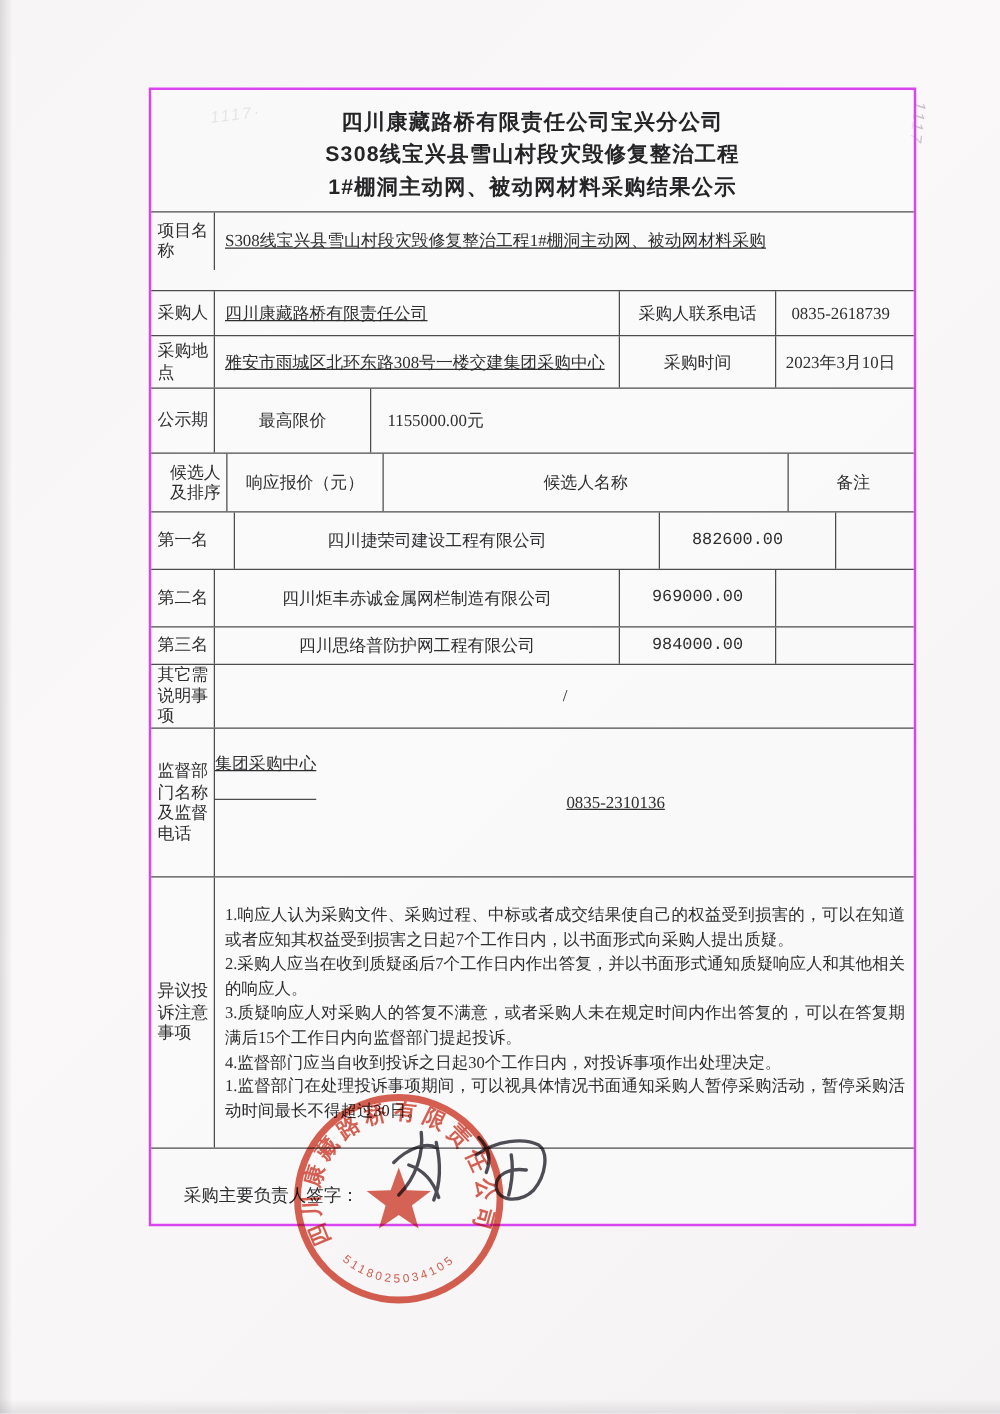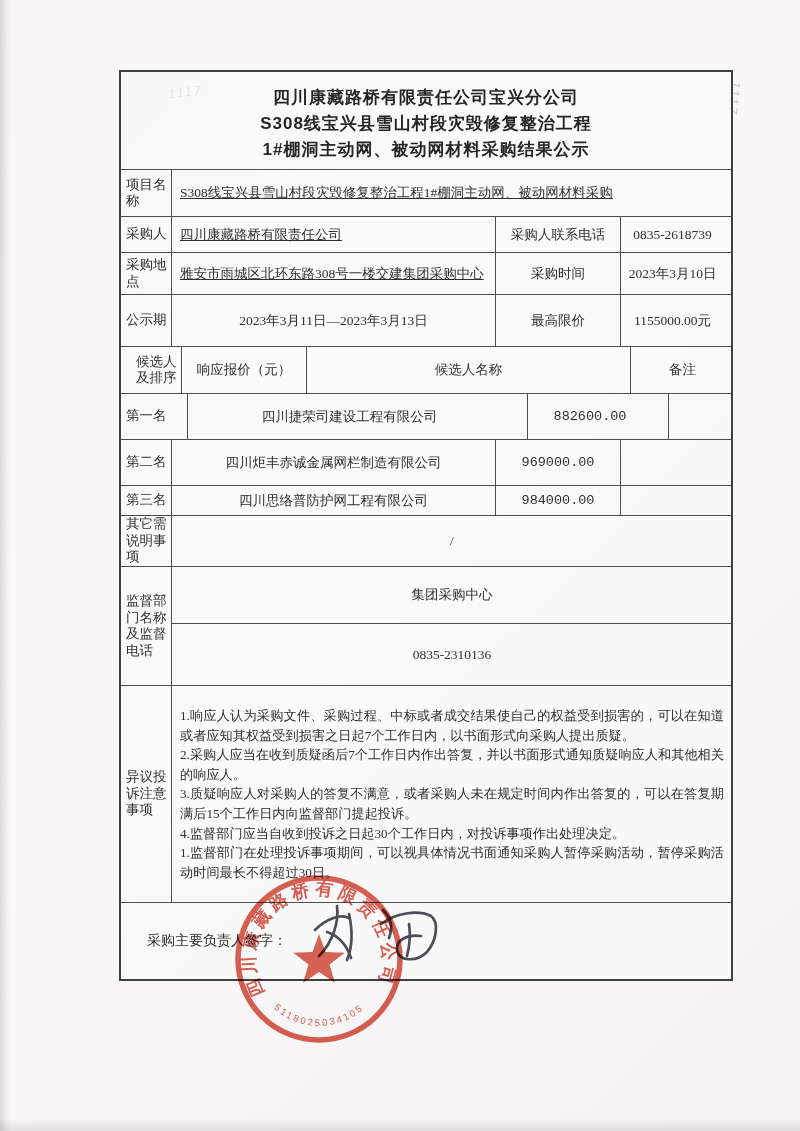--- a/index.html
+++ b/index.html
@@ -29,21 +29,21 @@
     position:absolute; color:#b6aeb6; opacity:.75;
     font-size:13px; letter-spacing:2px; font-style:italic;
     font-family:"Liberation Sans","DejaVu Sans",sans-serif;
   }
   .pencil-left { left:168px; top:84px; transform:rotate(-7deg); }
   .pencil-right { left:744px; top:82px; transform:rotate(97deg); transform-origin:left top; }
 
   
   .doc {
     position:absolute; left:119px; top:70px; width:614px; height:911px;
-    border:2px solid #404040;
+    border:2px solid #d946ef;
     background:rgba(252,251,252,.6);
   }
   .title-block {
     height:97px; padding-top:13px; text-align:center;
     font-family:"Liberation Sans","DejaVu Sans",sans-serif;
     font-weight:bold; font-size:17px; line-height:26px; letter-spacing:1px;
     color:#252527;
   }
   .trow { display:flex; border-top:1.6px solid #4c4c4e; }
   .cell { flex:none; display:flex; align-items:center; overflow:hidden; }
@@ -51,33 +51,33 @@
   .c-label { width:50px; padding:2px 2px 2px 5px; font-size:13.5px; line-height:16.5px; word-break:break-all; }
   .c-main  { width:324px; }
   .c-sub   { width:125px; justify-content:center; text-align:center;font-family:Liberation Mono, monospace; }
   .c-last  { width:104px; justify-content:center; text-align:center; }
   .c-merge { width:561px; }
   .left-pad { padding-left:8px;text-decoration:underline; }
   .centered { justify-content:center; text-align:center; }
   .trow, .cell { font-size:13.5px; }
 
   .r-project   { height:47px; }
-  .r-purchaser { height:36px; }
+  .r-purchaser { height:36px;margin-top:16px; }
   .r-location  { height:42px; }
   .r-publicity { height:52px; }
   .r-cand-hdr  { height:47px;padding-left:10px; }
   .r-cand-1    { height:46px;gap:16px; }
   .r-cand-2    { height:46px; }
   .r-cand-3    { height:30px; }
   .r-other     { height:51px; }
   .r-superv    { height:119px; }
   .r-object    { height:217px; }
   .r-sign      { height:77px; }
 
-  .superv-stack { flex-direction:column; align-items:stretch; padding:0; }
+  .superv-stack { flex-direction:row; align-items:stretch; padding:0;text-decoration:underline; }
   .superv-top, .superv-bot { display:flex; align-items:center; justify-content:center; text-align:center; }
   .superv-top { height:57px; border-bottom:1.6px solid #4c4c4e; }
   .superv-bot { flex:1; }
 
   .object-text { display:block; padding:20px 8px 6px 8px; font-size:13.2px; line-height:19.6px; }
   .object-text p { margin:0; text-align:justify; }
 
   .sign-cell { width:100%; padding-left:26px; font-size:14px; }
 
   
@@ -122,21 +122,20 @@
 
   <div class="trow r-location">
     <div class="cell c-label">采购地点</div>
     <div class="cell c-main left-pad">雅安市雨城区北环东路308号一楼交建集团采购中心</div>
     <div class="cell c-sub">采购时间</div>
     <div class="cell c-last">2023年3月10日</div>
   </div>
 
   <div class="trow r-publicity">
     <div class="cell c-label">公示期</div>
-    <div class="cell c-main centered">2023年3月11日—2023年3月13日</div>
     <div class="cell c-sub">最高限价</div>
     <div class="cell c-last">1155000.00元</div>
   </div>
 
   <div class="trow r-cand-hdr">
     <div class="cell c-label">候选人及排序</div>
     <div class="cell c-sub">响应报价（元）</div>
     <div class="cell c-main centered">候选人名称</div>
     <div class="cell c-last">备注</div>
   </div>

